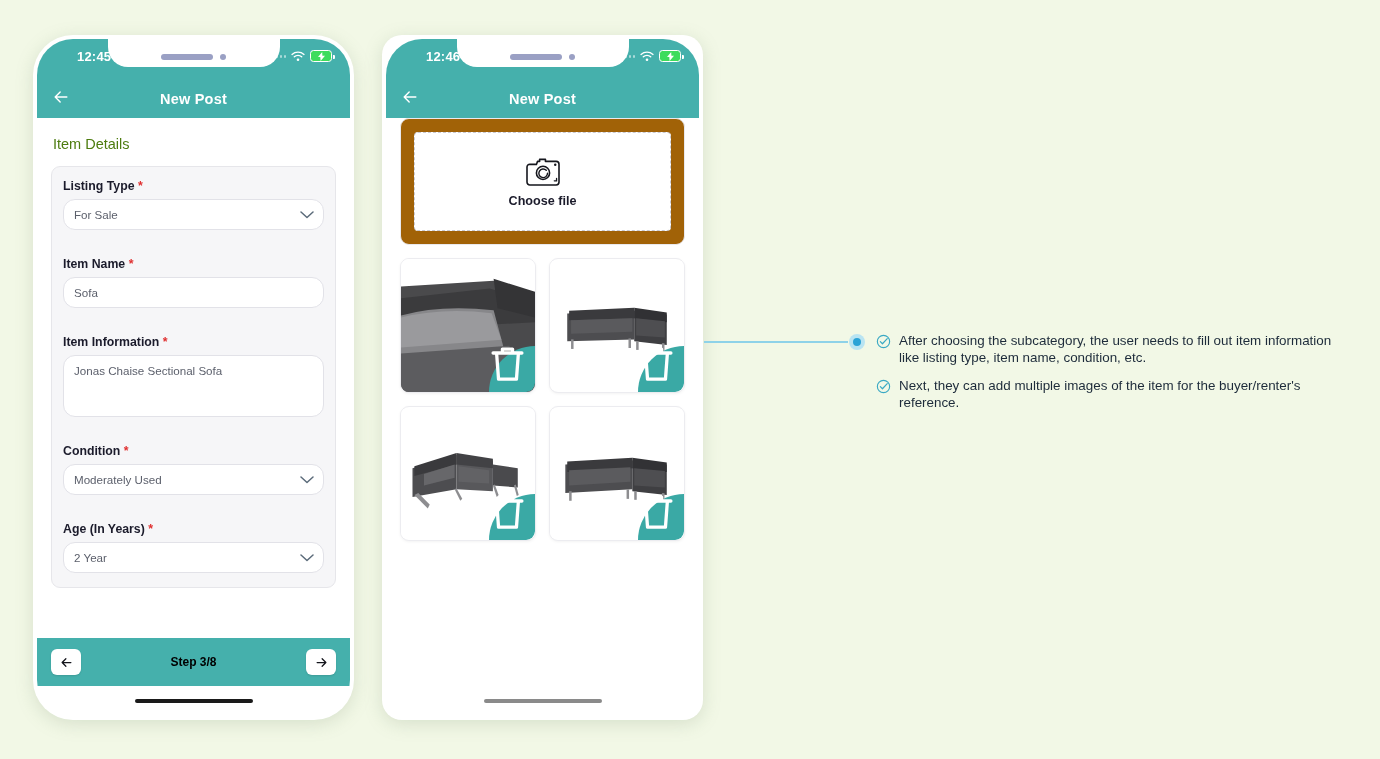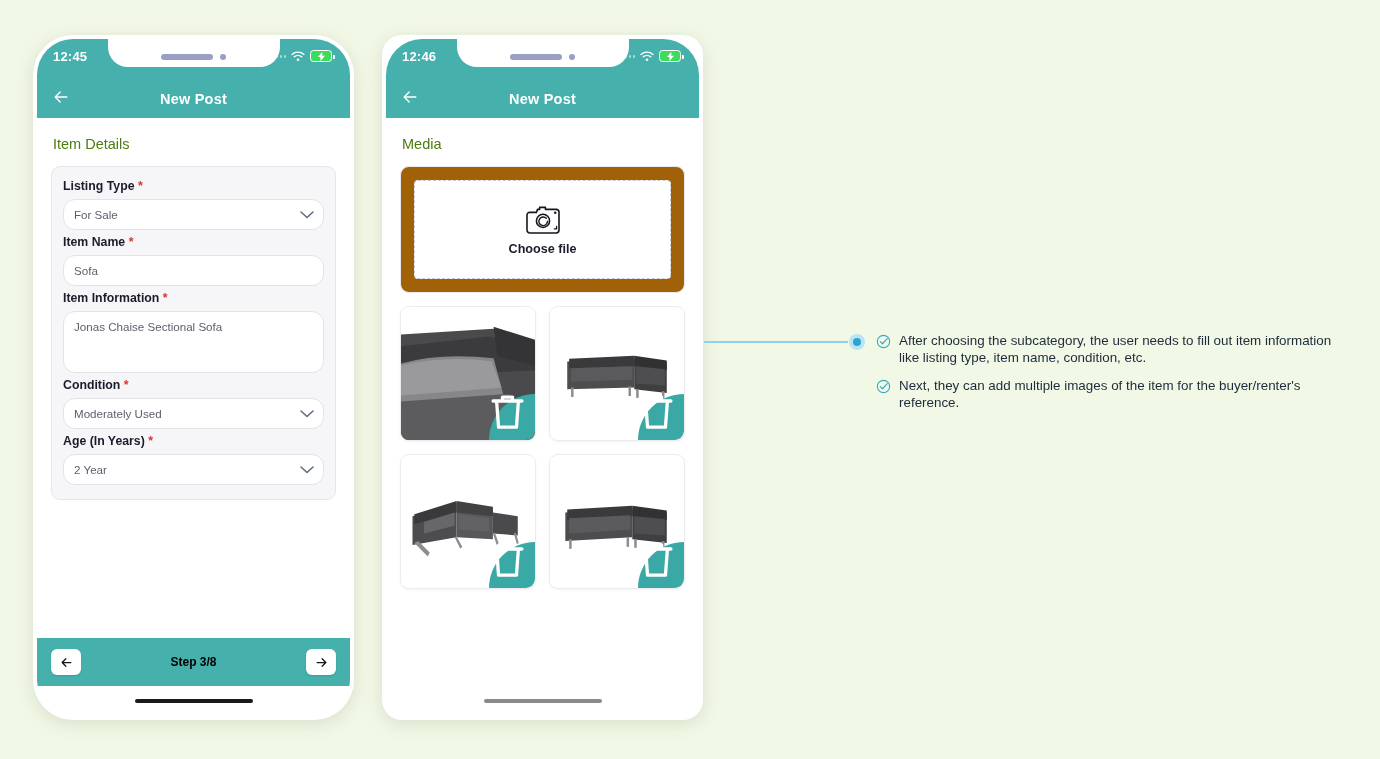--- a/index.html
+++ b/index.html
@@ -39,21 +39,21 @@
     position: relative;
     height: 40px;
     background: #45b0ac;
     flex: 0 0 auto;
     display: flex;
     align-items: center;
     color: #ffffff;
   }
   .status-time {
     position: absolute;
-    left: 16px; top: 10px;
+    left: 40px; top: 10px;
     font-size: 13px;
     font-weight: bold;
     letter-spacing: .2px;
   }
   .notch {
     position: absolute;
     left: 50%; top: -16px;
     transform: translateX(-50%);
     width: 172px; height: 44px;
     background: #ffffff;
@@ -119,21 +119,21 @@
     margin: 18px 0 14px 2px;
   }
 
   
   .form-card {
     background: #f6f6f8;
     border: 1px solid #e6e6ea;
     border-radius: 9px;
     padding: 12px 11px 14px;
   }
-  .field { margin-bottom: 5px; }
+  .field { margin-bottom: 27px; }
   .field:last-child { margin-bottom: 0; }
   .field-label {
     font-size: 12.3px;
     font-weight: bold;
     color: #1b1b2b;
     margin-bottom: 6px;
   }
   .req { color: #e03131; font-weight: bold; }
   .control {
     position: relative;
@@ -425,21 +425,20 @@
       <div class="appbar">
         <span class="appbar-back">
           <svg width="20" height="20" viewBox="0 0 24 24">
             <path d="M19 12H5M11 6l-6 6 6 6" stroke="#fff" stroke-width="1.7" fill="none" stroke-linecap="round" stroke-linejoin="round"></path>
           </svg>
         </span>
         <span class="appbar-title">New Post</span>
       </div>
 
       <div class="body">
-        <div class="section-title">Media</div>
 
         <div class="dropzone-outer">
           <div class="dropzone">
             <svg width="38" height="32" viewBox="0 0 40 34">
               <path d="M3 8h7l1.2-3.2h2.2V2.6h6.2v2.2H31a3 3 0 0 1 3 3v19a3 3 0 0 1-3 3H3a3 3 0 0 1-3-3v-16a3 3 0 0 1 3-3z" transform="translate(3,2)" fill="none" stroke="#15161d" stroke-width="1.7" stroke-linejoin="round"></path>
               <circle cx="20" cy="19" r="7" fill="none" stroke="#15161d" stroke-width="1.7"></circle>
               <path d="M23.5 16.2a4.6 4.6 0 1 0 1.3 3.2" fill="none" stroke="#15161d" stroke-width="1.5" stroke-linecap="round"></path>
               <circle cx="33" cy="10.4" r="1.3" fill="#15161d"></circle>
               <path d="M32 27.4h2.4v-2.4" fill="none" stroke="#15161d" stroke-width="1.4" stroke-linecap="round"></path>
             </svg>

